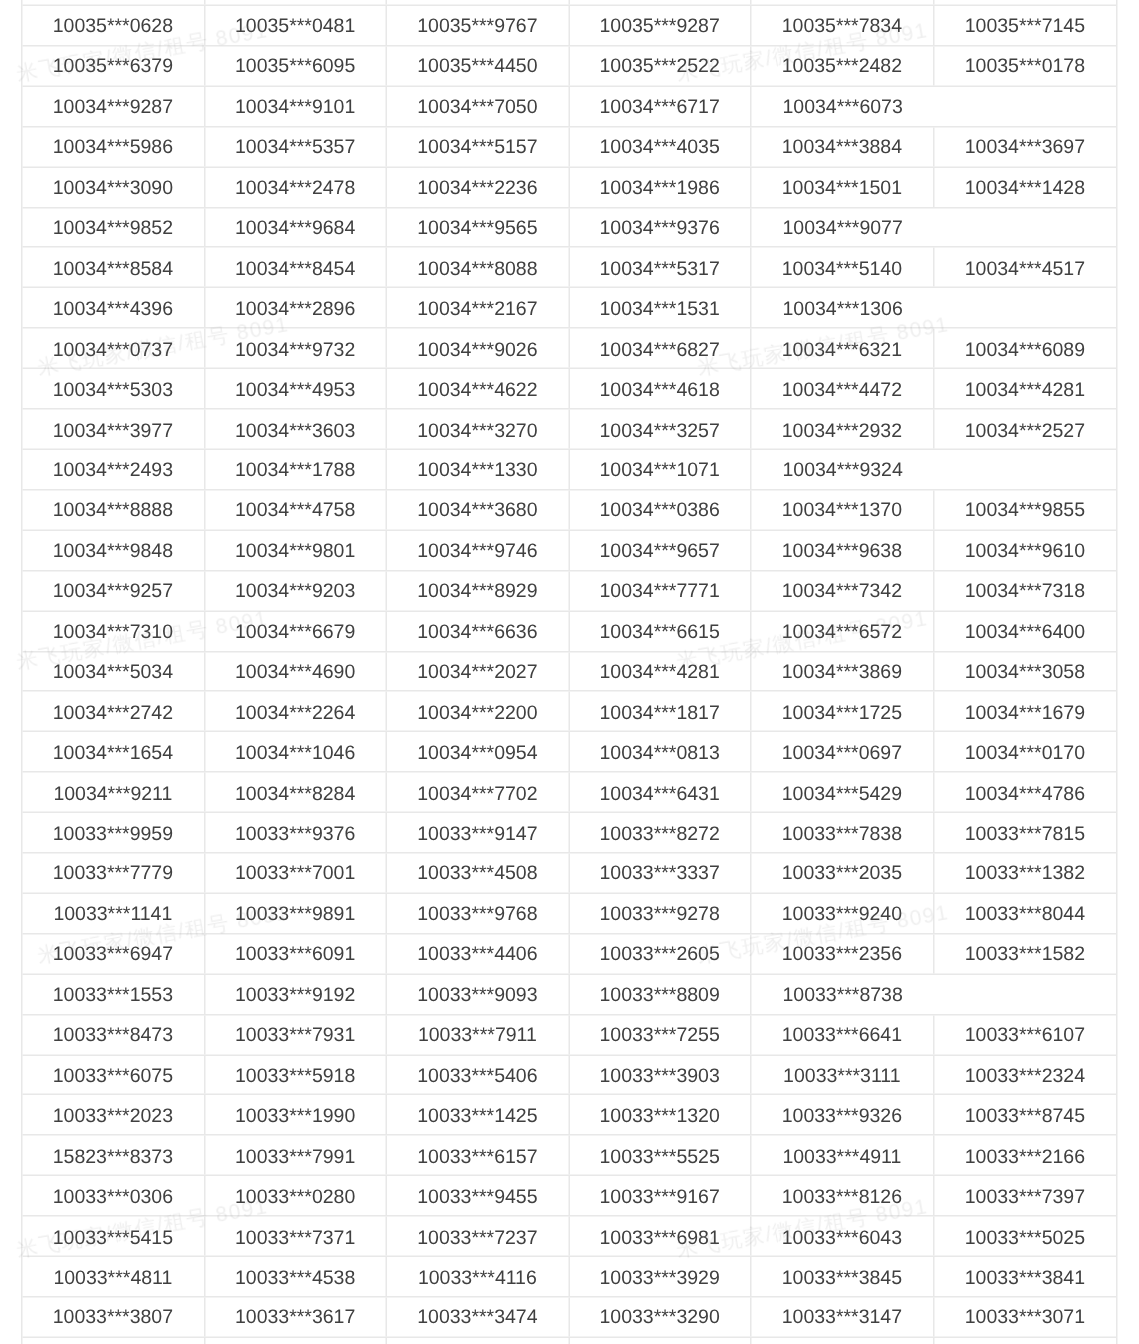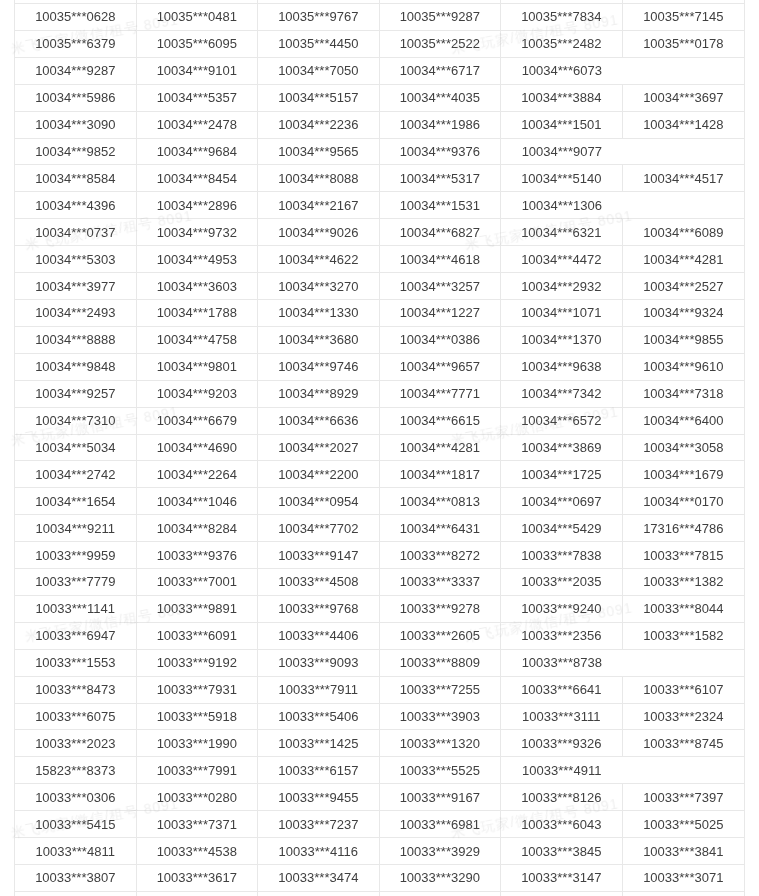--- a/index.html
+++ b/index.html
@@ -180,21 +180,20 @@
       <div class="t-cell">10034***3603</div>
       <div class="t-cell">10034***3270</div>
       <div class="t-cell">10034***3257</div>
       <div class="t-cell">10034***2932</div>
       <div class="t-cell">10034***2527</div>
     </div>
     <div class="t-row">
       <div class="t-cell">10034***2493</div>
       <div class="t-cell">10034***1788</div>
       <div class="t-cell">10034***1330</div>
-      <div class="t-cell">10034***1227</div>
       <div class="t-cell">10034***1071</div>
       <div class="t-cell">10034***9324</div>
     </div>
     <div class="t-row">
       <div class="t-cell">10034***8888</div>
       <div class="t-cell">10034***4758</div>
       <div class="t-cell">10034***3680</div>
       <div class="t-cell">10034***0386</div>
       <div class="t-cell">10034***1370</div>
       <div class="t-cell">10034***9855</div>
@@ -246,21 +245,21 @@
       <div class="t-cell">10034***0813</div>
       <div class="t-cell">10034***0697</div>
       <div class="t-cell">10034***0170</div>
     </div>
     <div class="t-row">
       <div class="t-cell">10034***9211</div>
       <div class="t-cell">10034***8284</div>
       <div class="t-cell">10034***7702</div>
       <div class="t-cell">10034***6431</div>
       <div class="t-cell">10034***5429</div>
-      <div class="t-cell">17316***4786</div>
+      <div class="t-cell">10034***4786</div>
     </div>
     <div class="t-row">
       <div class="t-cell">10033***9959</div>
       <div class="t-cell">10033***9376</div>
       <div class="t-cell">10033***9147</div>
       <div class="t-cell">10033***8272</div>
       <div class="t-cell">10033***7838</div>
       <div class="t-cell">10033***7815</div>
     </div>
     <div class="t-row">
@@ -317,20 +316,21 @@
       <div class="t-cell">10033***1320</div>
       <div class="t-cell">10033***9326</div>
       <div class="t-cell">10033***8745</div>
     </div>
     <div class="t-row">
       <div class="t-cell">15823***8373</div>
       <div class="t-cell">10033***7991</div>
       <div class="t-cell">10033***6157</div>
       <div class="t-cell">10033***5525</div>
       <div class="t-cell">10033***4911</div>
+      <div class="t-cell">10033***2166</div>
     </div>
     <div class="t-row">
       <div class="t-cell">10033***0306</div>
       <div class="t-cell">10033***0280</div>
       <div class="t-cell">10033***9455</div>
       <div class="t-cell">10033***9167</div>
       <div class="t-cell">10033***8126</div>
       <div class="t-cell">10033***7397</div>
     </div>
     <div class="t-row">

